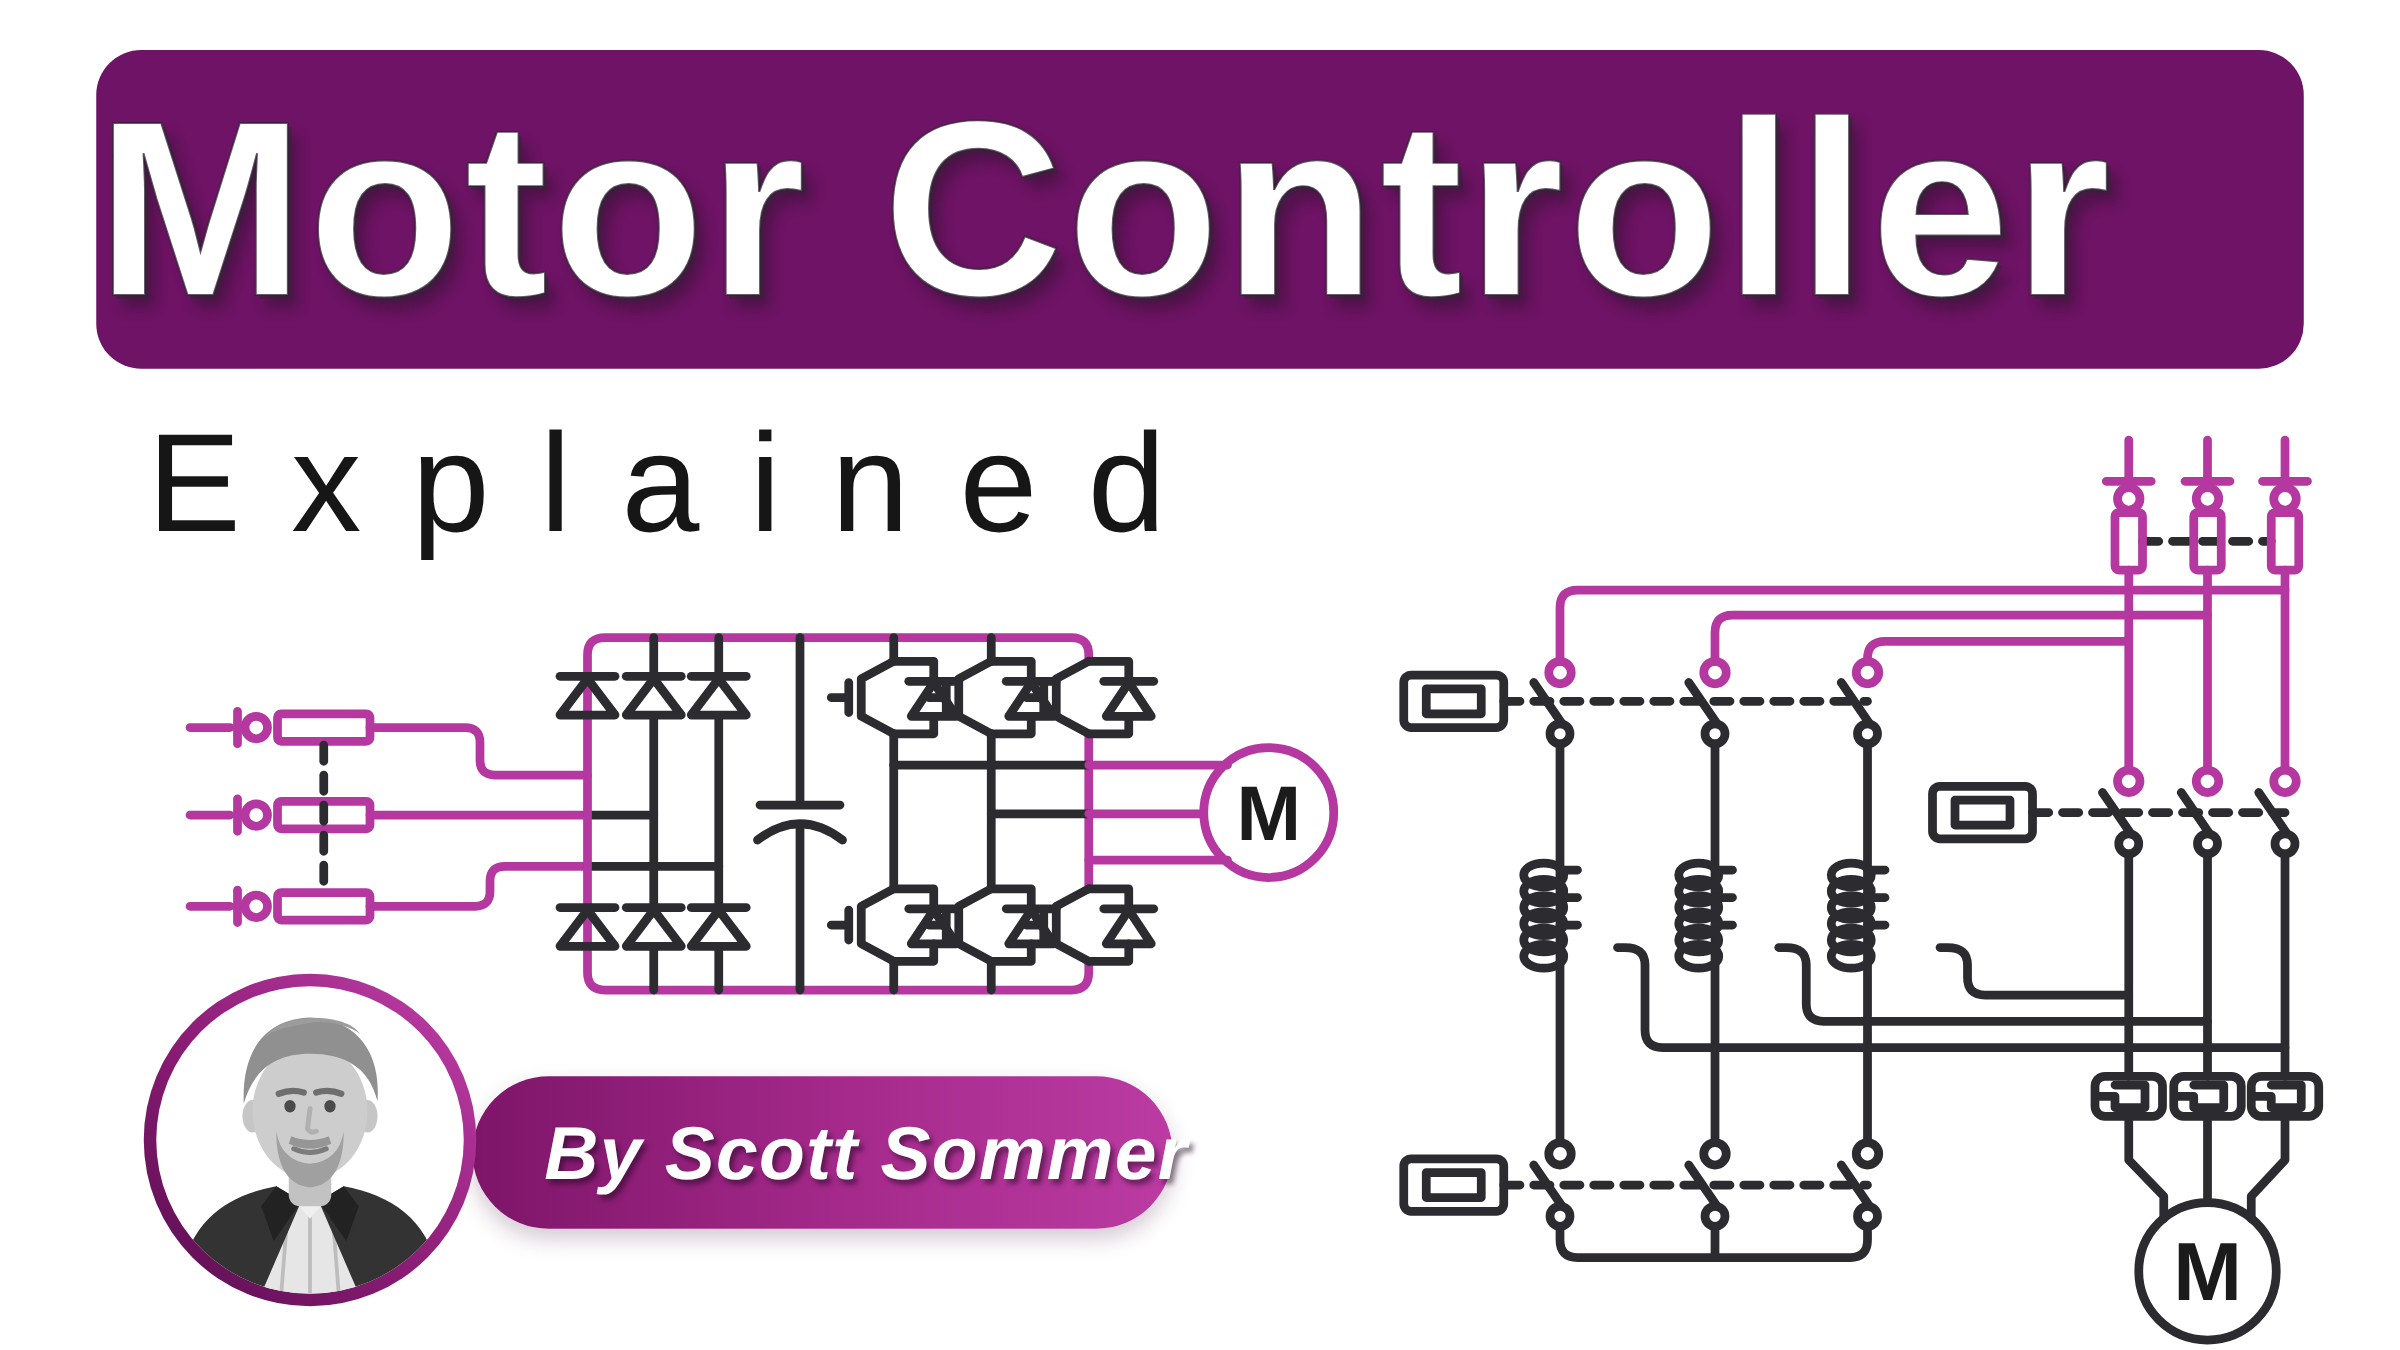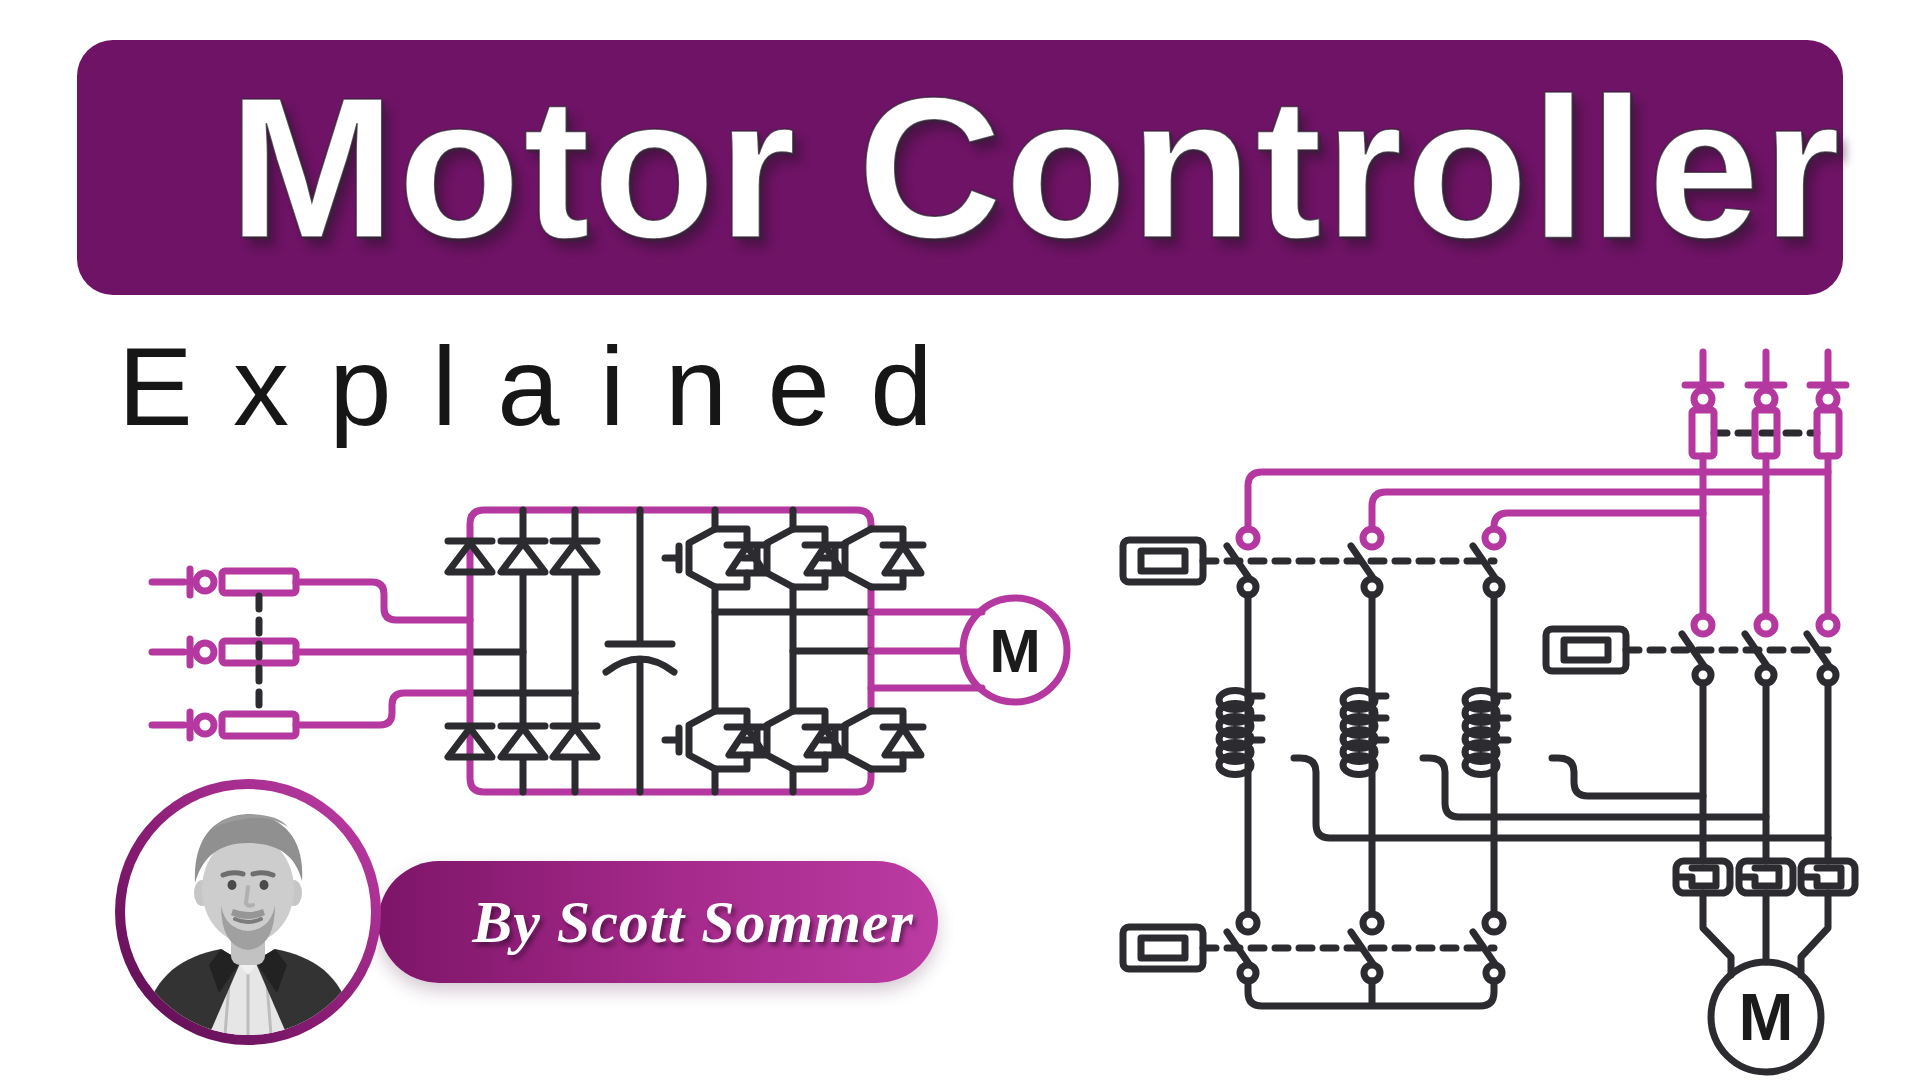--- a/index.html
+++ b/index.html
@@ -1,31 +1,31 @@
 <!DOCTYPE html>
 <html><head>
 <meta charset="utf-8">
 <style>
   html,body{margin:0;padding:0;background:#ffffff;}
   #canvas{position:relative;width:1920px;height:1080px;background:#ffffff;overflow:hidden;
           font-family:"Liberation Sans",sans-serif;}
   
   .banner{position:absolute;left:77px;top:40px;width:1766px;height:255px;
-          background:#6e1365;border-radius:36px;display:flex;align-items:center;justify-content:flex-end;}
+          background:#6e1365;border-radius:36px;display:flex;align-items:center;justify-content:flex-start;}
   .banner-title{color:#ffffff;font-weight:bold;font-size:200px;letter-spacing:3px;white-space:nowrap;
           -webkit-text-stroke:1.5px rgba(48,36,52,.75);
           text-shadow:3px 3px 0 rgba(52,36,54,.55), 8px 10px 10px rgba(40,18,40,.45);}
   
   .subtitle{position:absolute;left:118px;top:322px;font-size:112px;font-weight:normal;color:#161616;
           letter-spacing:.36em;white-space:nowrap;}
   
   .pill{position:absolute;left:378px;top:861px;width:560px;height:122px;border-radius:61px;
         background:linear-gradient(90deg,#7d1568 0%,#a62a8c 55%,#bb3ba2 100%);
         box-shadow:0 8px 18px rgba(60,10,50,.22);
-        display:flex;align-items:center;justify-content:center;padding-left:70px;box-sizing:border-box;z-index:1;font-family:Liberation Serif, serif;}
+        display:flex;align-items:center;justify-content:center;padding-left:70px;box-sizing:border-box;z-index:1;}
   .pill-text{color:#ffffff;font-size:60px;font-weight:bold;font-style:italic;white-space:nowrap;
         text-shadow:3px 4px 4px rgba(30,8,30,.5);letter-spacing:1px;}
   .photo{position:absolute;left:115px;top:779px;width:266px;height:266px;border-radius:50%;
         background:linear-gradient(45deg,#560d4e 0%,#8a1c74 45%,#c341ab 100%);z-index:2;
         display:flex;align-items:center;justify-content:center;}
   .photo-inner{width:246px;height:246px;border-radius:50%;background:#ffffff;overflow:hidden;}
   
   .cir{position:absolute;}
   .cir path,.cir line,.cir circle,.cir ellipse,.cir rect{fill:none;stroke-width:7;stroke-linecap:round;stroke-linejoin:round;}
   .mg{stroke:#b438a0;}  .bk{stroke:#2b2b30;}

